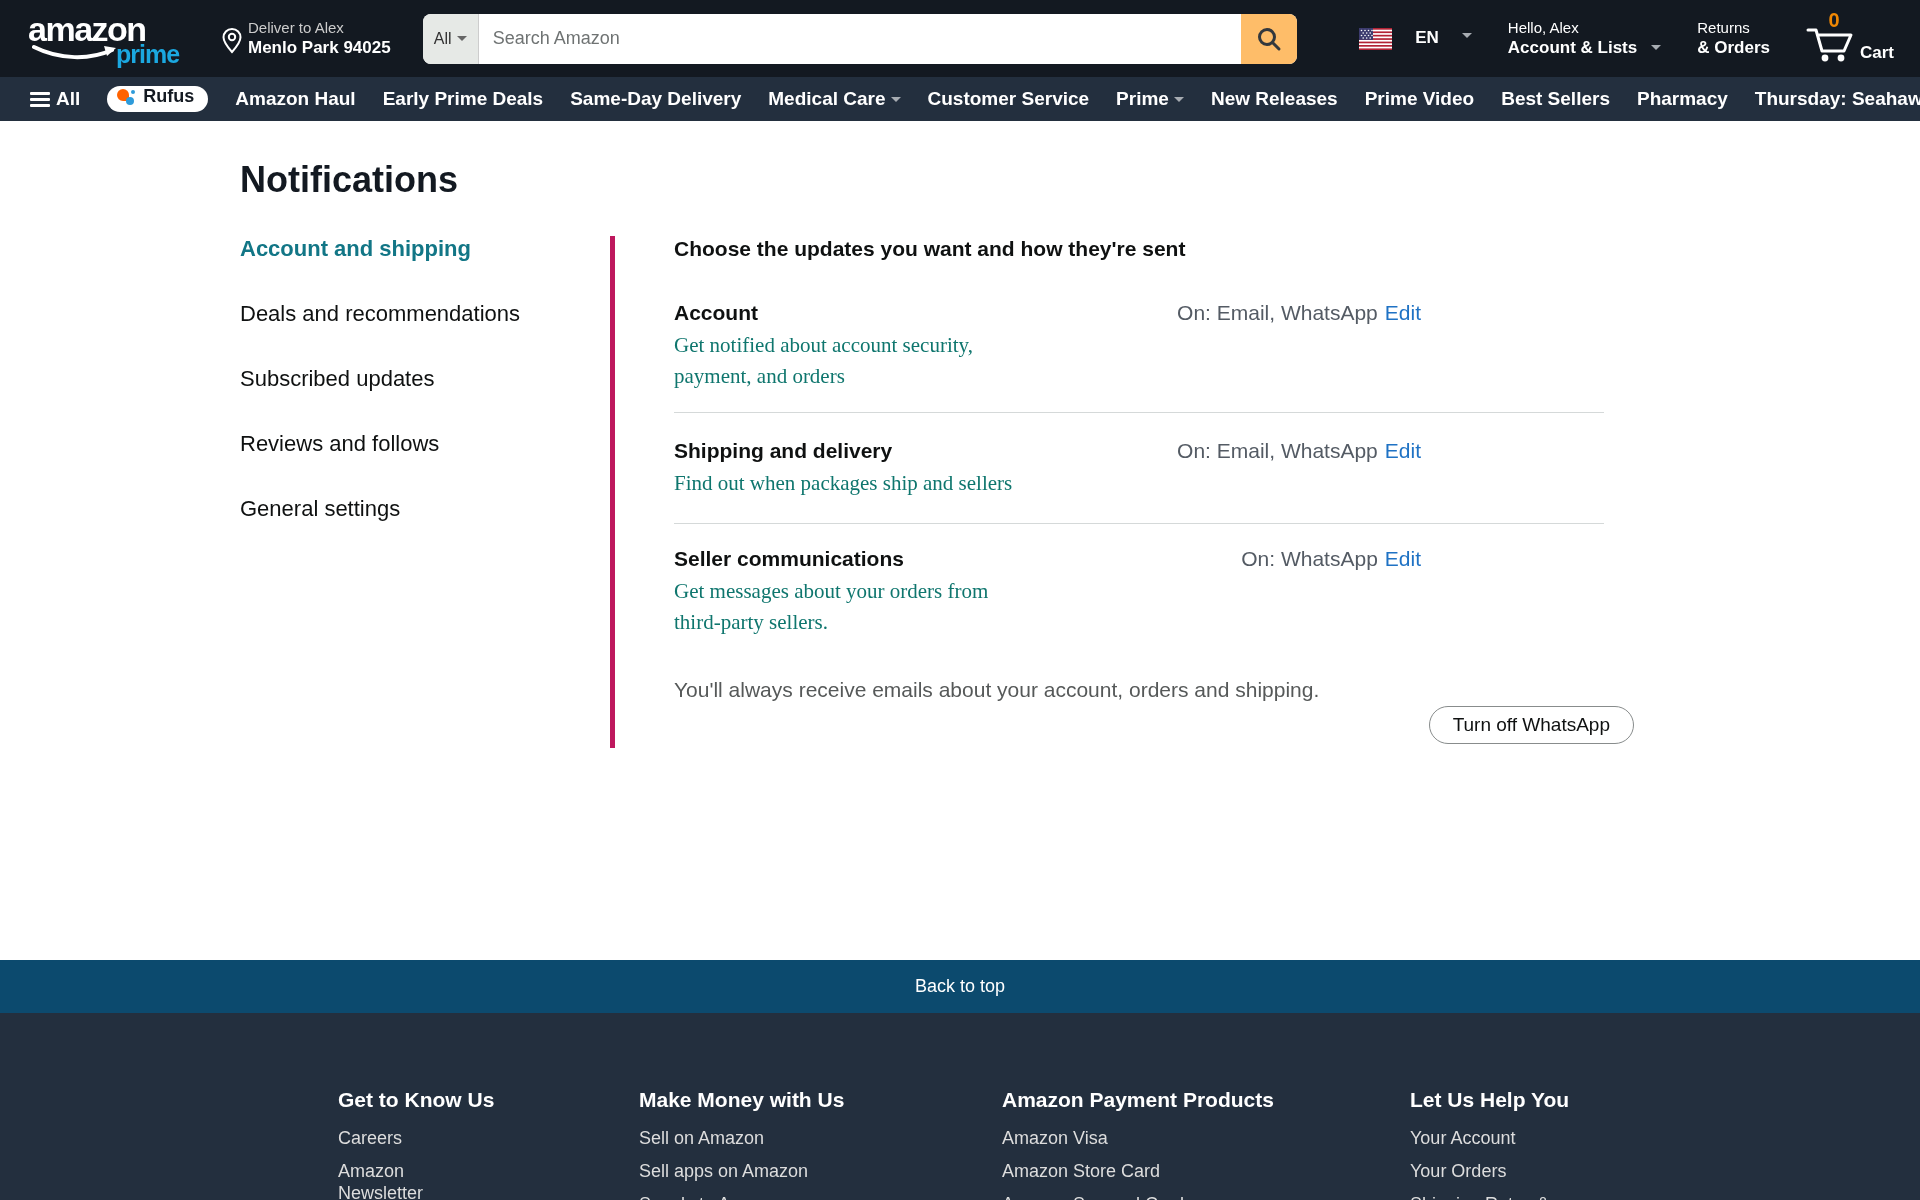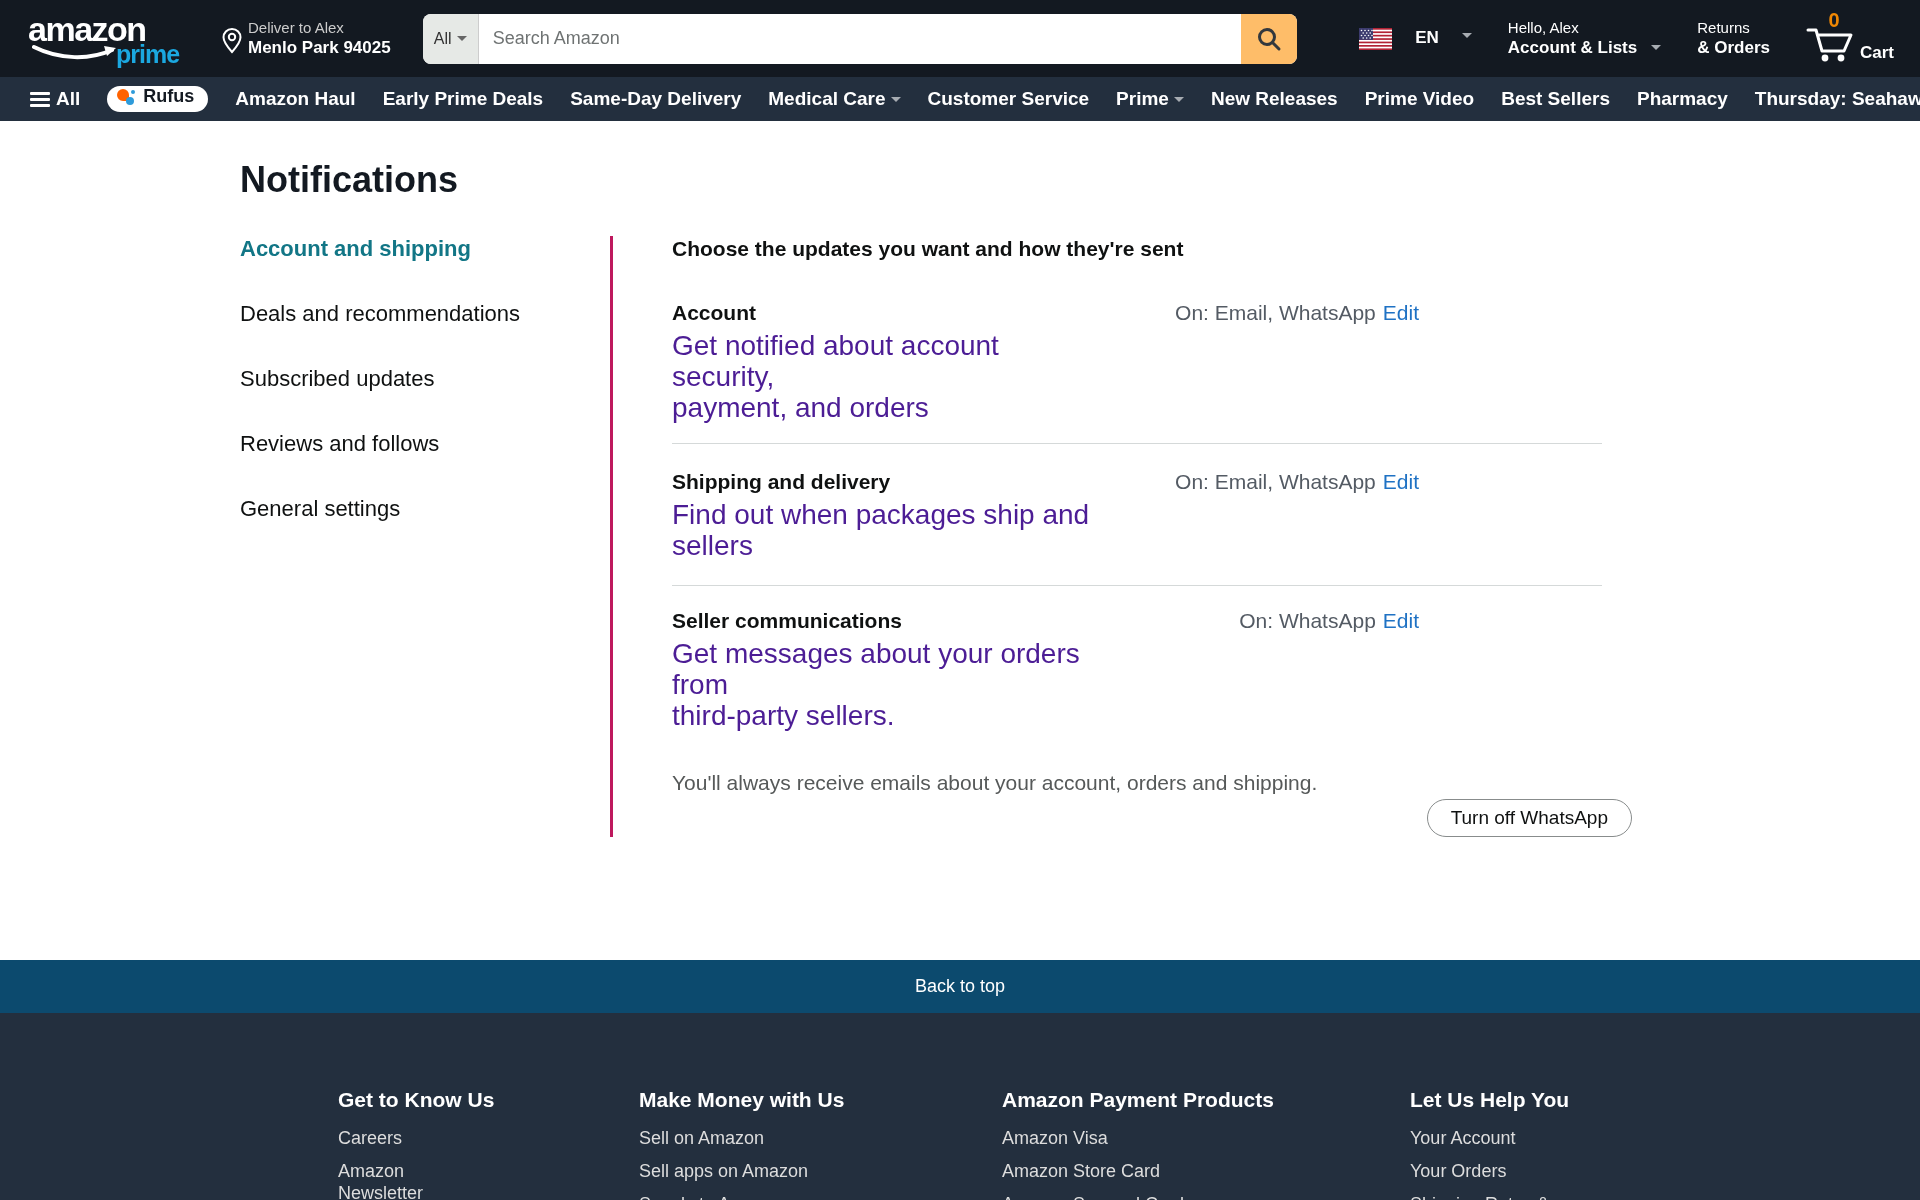--- a/index.html
+++ b/index.html
@@ -90,26 +90,26 @@
   .nav-item { cursor: pointer; font-weight: 600; display: flex; align-items: center; gap: 5px; }
   .nav-right { margin-left: auto; font-weight: bold; cursor: pointer; }
 
   
   .page-main { height: 839px; background: #fff; overflow: hidden; }
   .page-title { padding: 37px 0 0 240px; font-size: 36px; font-weight: bold; color: #131921; line-height: 44px; }
   .content-row { display: flex; margin: 34px 0 0 240px; }
   .side-nav { width: 370px; flex: none; }
   .side-item { font-size: 22px; color: #0F1111; margin-bottom: 39px; cursor: pointer; line-height: 26px; }
   .side-item.selected { color: #127686; font-weight: bold; }
-  .main-col { border-left: 3px solid #be185d; padding-left: 59px; width: 1020px; min-height: 512px; }
+  .main-col { border-left: 5px solid #be185d; padding-left: 59px; width: 1020px; min-height: 512px; }
   .main-heading { font-size: 21px; font-weight: bold; line-height: 26px; margin-bottom: 38px; color: #0F1111; }
   .section-row { display: flex; }
   .sec-left { width: 420px; flex: none; }
   .sec-title { font-size: 21px; font-weight: bold; line-height: 26px; color: #0F1111; }
-  .sec-desc { font-size: 28px; line-height: 31px; color: #4c1d95; margin-top: 4px; white-space: pre-line; }
+  .sec-desc { font-size: 21px; line-height: 31px; color: #0f766e; margin-top: 4px; white-space: pre-line; font-family: Liberation Serif, serif; }
   .sec-status { width: 327px; flex: none; text-align: right; font-size: 21px; line-height: 26px; white-space: nowrap; }
   .status-text { color: #545B64; }
   .edit-link { color: #1F72C4; cursor: pointer; margin-left: 7px; }
   .sec-divider { border: none; border-top: 1px solid #D5D9D9; width: 930px; }
   .hr-1 { margin-top: 20px; }
   .hr-2 { margin-top: 24px; }
   .sec-2 { margin-top: 25px; }
   .sec-3 { margin-top: 22px; }
   .always-note { margin-top: 39px; font-size: 21px; line-height: 26px; color: #565959; }
   .btn-row { width: 960px; display: flex; justify-content: flex-end; margin-top: 3px; }

